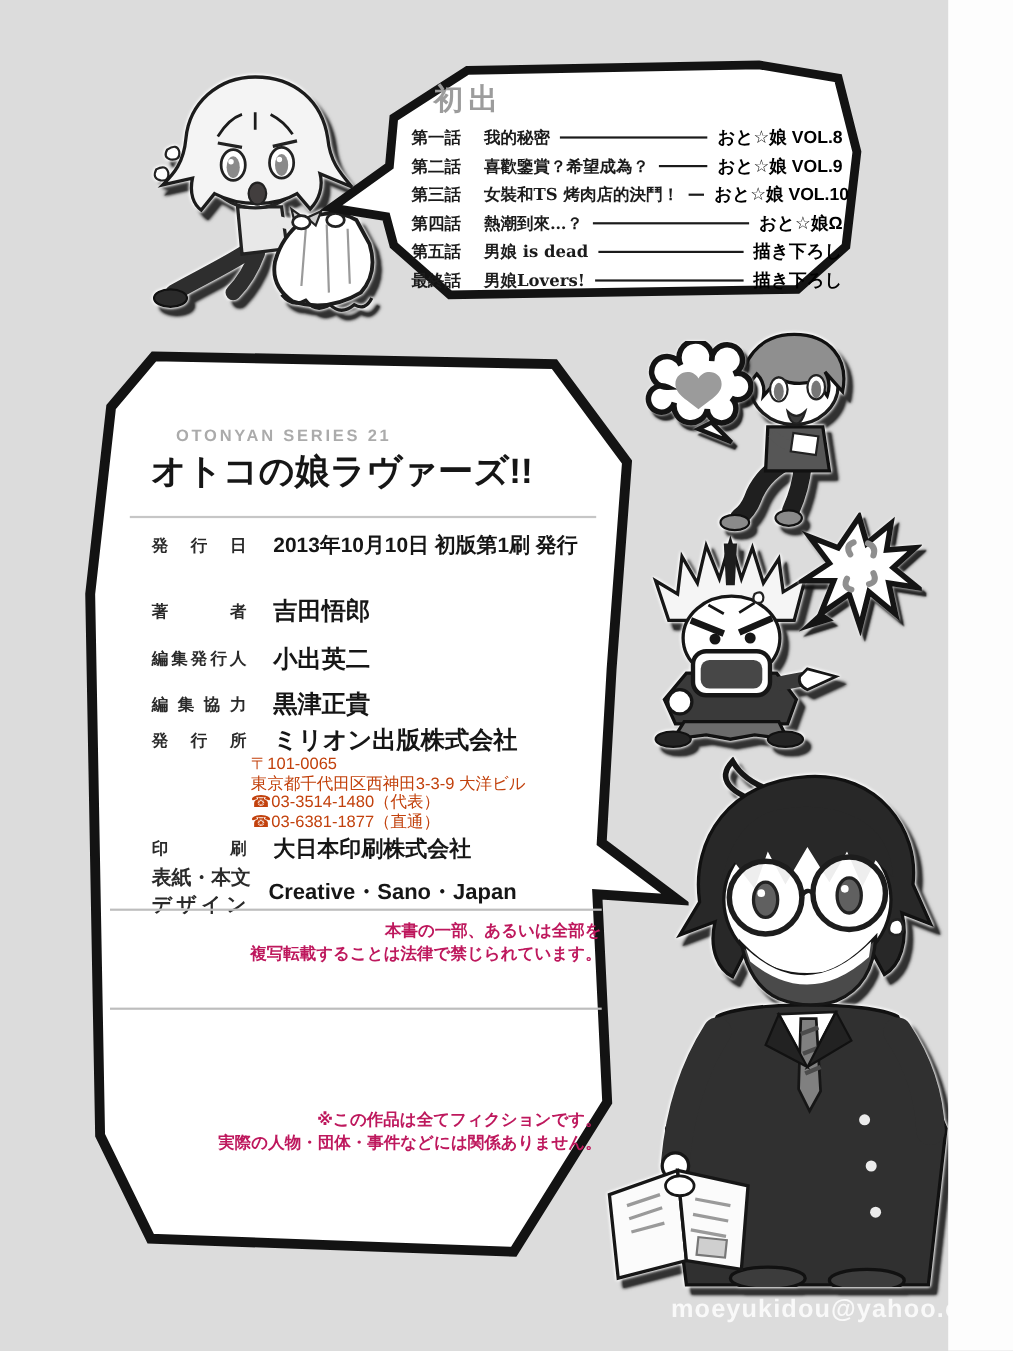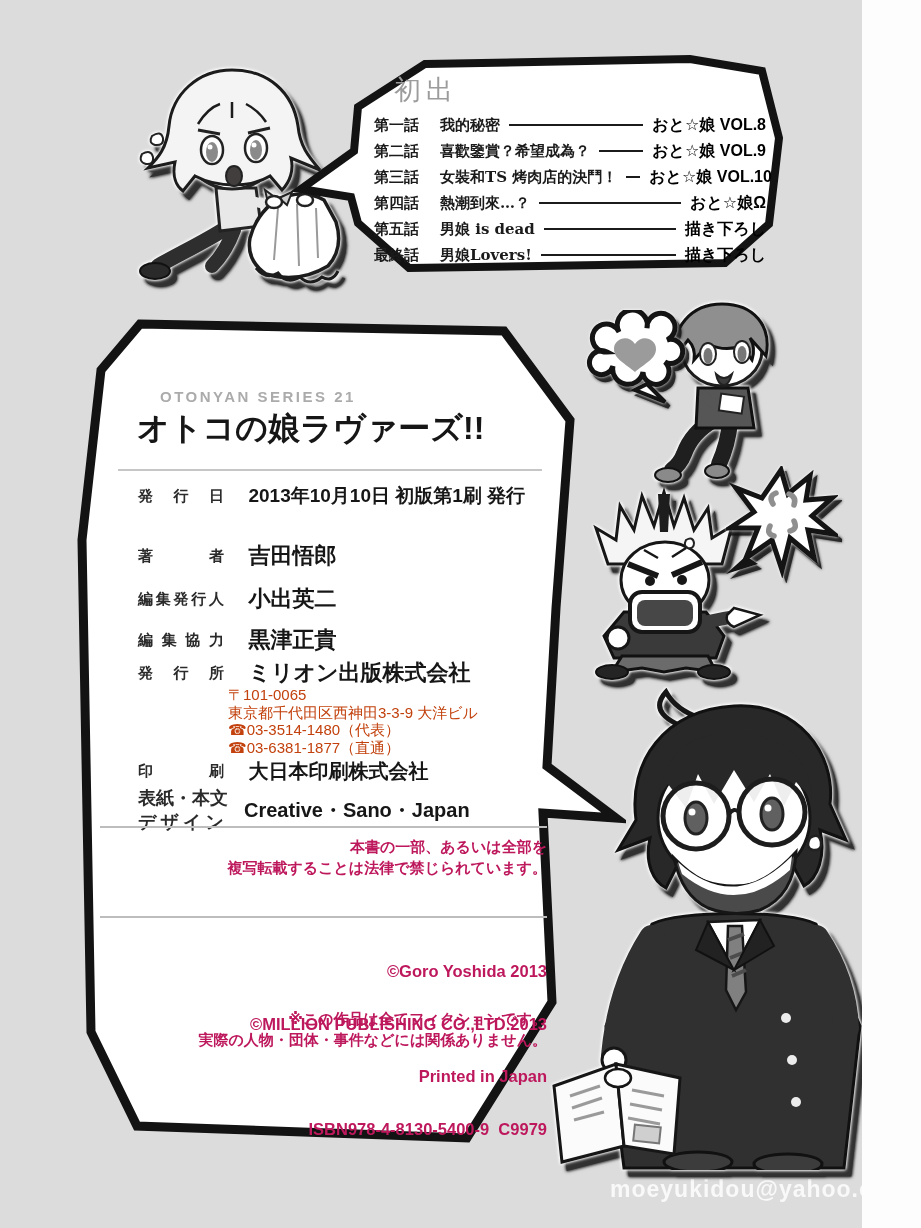--- a/index.html
+++ b/index.html
@@ -4,21 +4,21 @@
 <style>
   html,body{margin:0;padding:0;}
   body{width:921px;height:1228px;position:relative;overflow:hidden;
        font-family:"Liberation Sans","DejaVu Sans",sans-serif;background:#dcdcdc;}
   .abs{position:absolute;}
   .page{position:absolute;inset:0;background:#dcdcdc;}
   .white-margin{position:absolute;top:0;right:0;width:59px;height:1228px;background:#fdfdfd;}
   .chibi{filter:drop-shadow(0 0 1.5px #fff) drop-shadow(0 0 1.5px #fff) drop-shadow(6px 7px 0 rgba(30,30,30,.9));}
   .deco{filter:drop-shadow(0 0 1.5px #fff) drop-shadow(4px 5px 0 rgba(20,20,20,.9));}
   
-  .fp-header{margin-left:20px;margin-bottom:7px;font-size:27px;font-weight:400;letter-spacing:5px;color:#9c9c9c;}
+  .fp-header{margin-left:20px;margin-bottom:7px;font-size:27px;font-weight:700;letter-spacing:5px;color:#9c9c9c;}
   .fp-row{display:flex;align-items:baseline;height:26px;}
   .fp-ch{width:54px;font-size:15px;font-weight:900;color:#1b1b1b;flex:none;}
   .fp-ti{font-family:"DejaVu Serif","Liberation Serif",serif;font-size:15px;font-weight:700;color:#1b1b1b;margin-left:12px;white-space:nowrap;}
   .fp-leader{flex:1;min-width:14px;border-bottom:2.5px solid #1b1b1b;margin:0 9px;transform:translateY(-4px);}
   .fp-src{font-size:16px;font-weight:900;color:#000000;white-space:nowrap;}
   
   .series{font-size:15px;letter-spacing:2.5px;color:#ababab;font-weight:700;}
   .book-title{font-size:32px;font-weight:900;color:#161616;letter-spacing:0px;white-space:nowrap;text-align:center;}
   .rule{height:2px;background:#c6c6c6;}
   .c-row{white-space:nowrap;}
@@ -254,25 +254,19 @@
     </span>
     <span class="c-value v20">Creative・Sano・Japan</span>
   </div>
 
   <div class="abs rule" style="left:100px;top:826px;width:447px;background:#bdbdbd"></div>
   <div class="abs center-txt notice" style="left:100px;top:836px;width:447px">
     <div>本書の一部、あるいは全部を</div>
     <div>複写転載することは法律で禁じられています。</div>
   </div>
   <div class="abs rule" style="left:100px;top:916px;width:447px;background:#bdbdbd"></div>
-  <div class="abs center-txt credit" style="left:100px;top:928px;width:447px">
-    <div>©Goro Yoshida 2013</div>
-    <div>©MILLION PUBLISHING CO.,LTD.2013</div>
-    <div>Printed in Japan</div>
-    <div>ISBN978-4-8130-5400-9  C9979</div>
-  </div>
   <div class="abs center-txt fiction" style="left:100px;top:1008px;width:447px">
     <div>※この作品は全てフィクションです。</div>
     <div>実際の人物・団体・事件などには関係ありません。</div>
   </div>
 
   <div class="white-margin"></div>
 </div>
 
 </body></html>

